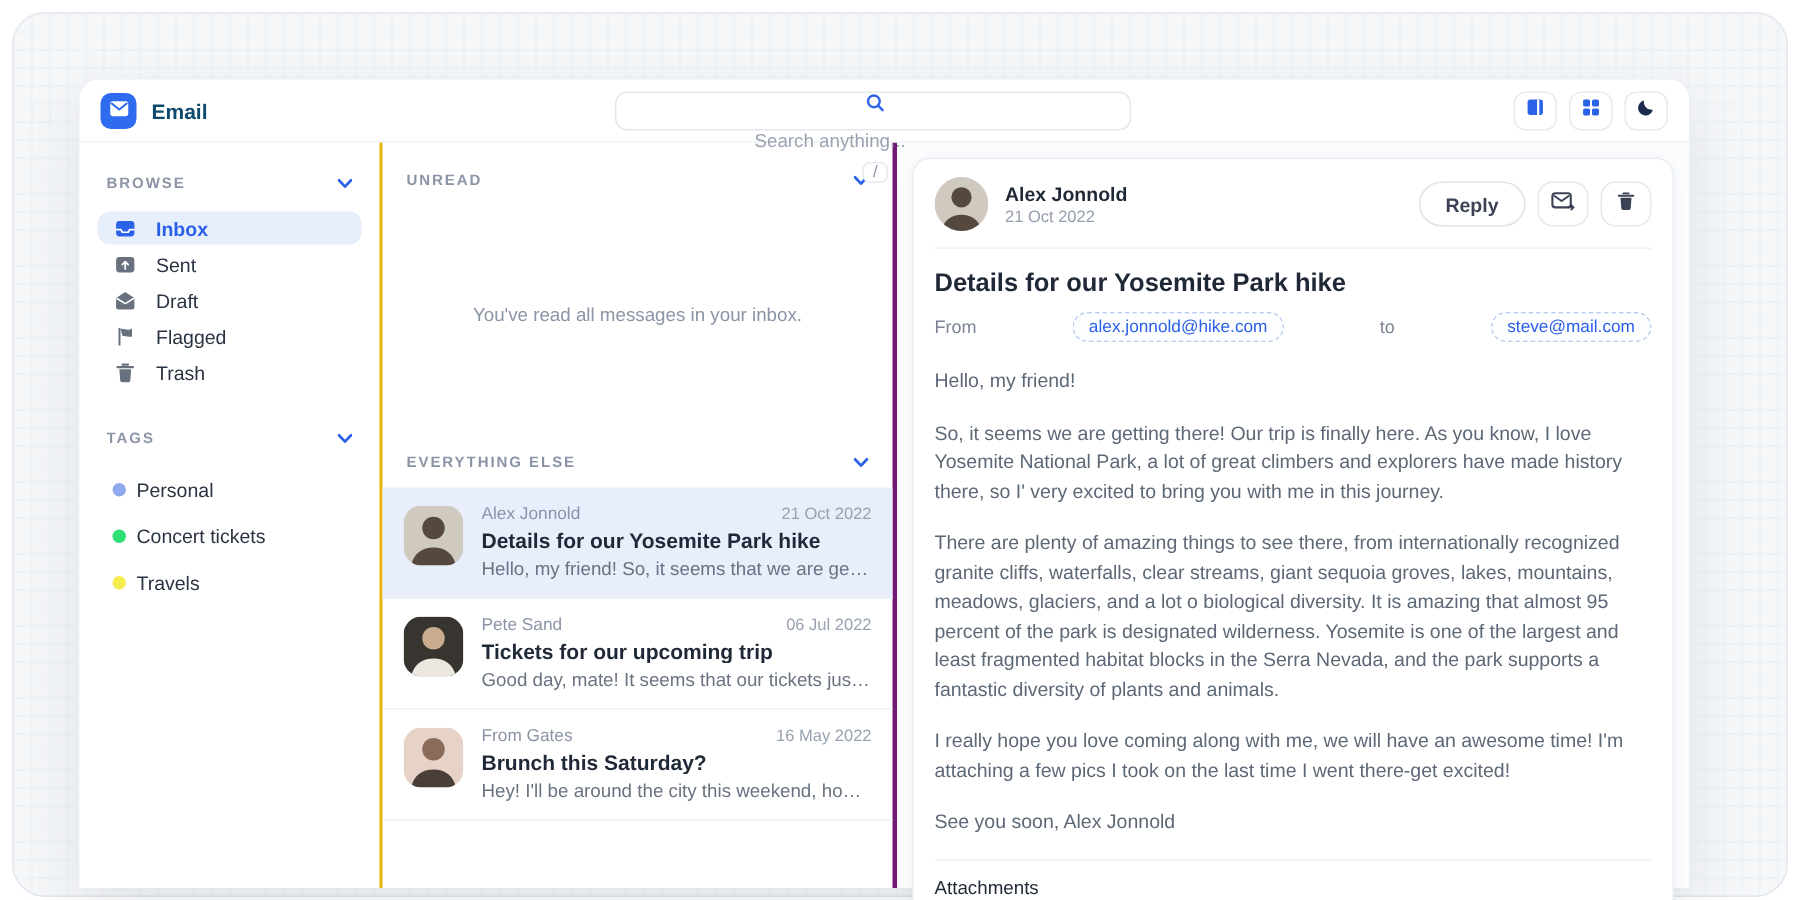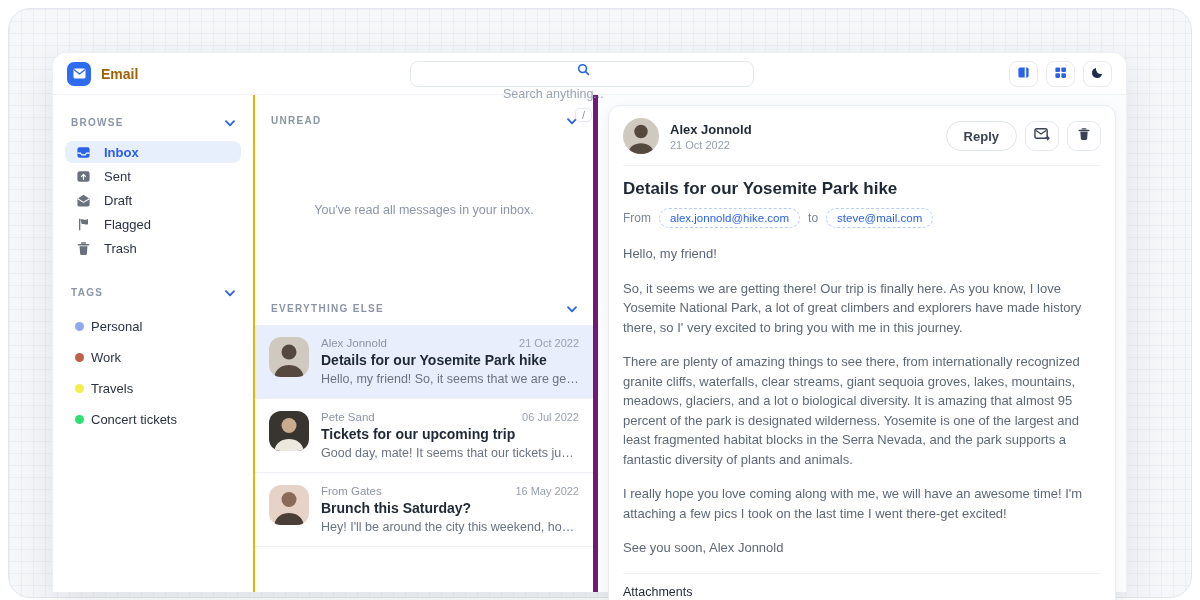--- a/index.html
+++ b/index.html
@@ -14,21 +14,21 @@
     background-size:12px 12px; }
 
   
   .app { position:absolute; left:52px; top:52px; width:1075px; height:540px;
     background:#fff; border:1px solid #eceff3; border-bottom:none; border-radius:14px 14px 0 0;
     box-shadow:0 14px 42px rgba(35,45,65,.10); display:flex; flex-direction:column; }
 
   
   .app-header { height:42px; flex:0 0 42px; border-bottom:1px solid #eef1f5; display:flex; align-items:center; padding:0 14px; position:relative; }
   .logo { width:24px; height:24px; border-radius:7px; background:#2f6bee; display:flex; align-items:center; justify-content:center; }
-  .app-title { margin-left:10px; font-size:14px; font-weight:700; color:#a16207; }
+  .app-title { margin-left:10px; font-size:14px; font-weight:700; color:#0c4a6e; }
   .search { position:absolute; left:357px; top:8px; width:344px; height:26px; border:1px solid #e3e8ef; border-radius:8px;
     background:#fff; display:flex; align-items:center; padding:0 6px 0 9px; gap:7px;flex-direction:column; }
   .search input { flex:1; border:none; outline:none; font-size:12.5px; color:#3a4354; font-family:"Liberation Sans",sans-serif; background:transparent; }
   .search input::placeholder { color:#9aa3b2; }
   .kbd { width:17px; height:18px; border:1px solid #e5e9ef; border-radius:5px; color:#8b93a3; font-size:11px;
     display:flex; align-items:center; justify-content:center; background:#fff; }
   .header-actions { margin-left:auto; display:flex; gap:8px; }
   .icon-btn { width:29px; height:26px; border:1px solid #e7eaf0; border-radius:8px; background:#fff;
     display:flex; align-items:center; justify-content:center; cursor:pointer; }
 
@@ -40,21 +40,21 @@
   .section-title { font-size:10px; font-weight:700; letter-spacing:1.3px; color:#8b94a6; }
   .nav-item { height:22px; border-radius:8px; display:flex; align-items:center; gap:13px; padding:0 10px;
     font-size:13px; color:#2a3342; cursor:pointer; margin-bottom:2px; }
   .nav-item .ic { width:16px; display:flex; justify-content:center; }
   .nav-item.active { background:#e7eefc; color:#2a5fe8; font-weight:600; }
   .tags { margin-top:20px; }
   .tag-item { height:31px; display:flex; align-items:center; gap:7px; padding:0 10px; font-size:13px; color:#2a3342; cursor:pointer;text-align:center; }
   .dot { width:9px; height:9px; border-radius:50%; flex:0 0 9px; }
 
   
-  .mail-list { width:343px; flex:0 0 343px; border-right:5px solid #701a75; display:flex; flex-direction:column; }
+  .mail-list { width:343px; flex:0 0 343px; border-right:3px solid #701a75; display:flex; flex-direction:column; }
   .list-head { display:flex; align-items:center; justify-content:space-between; padding:16px 16px 8px 16px; }
   .empty-area { height:146px; display:flex; align-items:center; justify-content:center; color:#8b94a6; font-size:12.5px; }
   .mail-item { display:flex; gap:12px; padding:12px 14px; border-bottom:1px solid #edf0f4; cursor:pointer; }
   .mail-item.selected { background:#e8eefb; }
   .avatar40 { width:40px; height:40px; border-radius:12px; overflow:hidden; flex:0 0 40px; }
   .mail-item .mcontent { flex:1; min-width:0; }
   .mrow1 { display:flex; justify-content:space-between; align-items:baseline; }
   .msender { font-size:11.5px; color:#8b94a6; }
   .mdate { font-size:11px; color:#98a1b0; }
   .msubject { font-size:14px; font-weight:700; color:#1f2836; margin:3px 0 4px 0; white-space:nowrap; overflow:hidden; text-overflow:ellipsis; }
@@ -67,21 +67,21 @@
   .avatar36 { width:36px; height:36px; border-radius:50%; overflow:hidden; flex:0 0 36px; }
   .dname { font-size:13px; font-weight:700; color:#1f2836; }
   .ddate { font-size:11px; color:#959eae; margin-top:2px; }
   .dactions { margin-left:auto; display:flex; gap:8px; align-items:center; }
   .reply-btn { height:30px; padding:0 17px; border:1px solid #dfe3ea; border-radius:16px; background:#fff;
     font-size:13px; font-weight:600; color:#3a4354; cursor:pointer; font-family:"Liberation Sans",sans-serif; }
   .sq-btn { width:34px; height:30px; border:1px solid #e3e7ee; border-radius:10px; background:#fff;
     display:flex; align-items:center; justify-content:center; cursor:pointer; }
   .hr { border:none; border-top:1px solid #eef1f5; margin:11px 0; }
   .dsubject { font-size:17px; font-weight:700; color:#1f2836; margin:13px 0 9px 0; }
-  .dmeta { display:flex; align-items:center; gap:8px; font-size:12px; color:#7b8494; }
+  .dmeta { display:flex; align-items:center; gap:8px; font-size:12px; color:#7b8494;justify-content:space-between; }
   .chip { font-size:11.5px; color:#2a5fe8; border:1px dashed #b9cdf3; border-radius:999px; padding:3px 10px; background:#fdfeff; cursor:pointer; }
   .dbody { margin-top:16px; }
   .dbody p { font-size:13px; color:#5d6877; line-height:1.5; margin-bottom:15px; }
   .attach-title { font-size:12.5px; font-weight:400; color:#1f2836; }
 </style>
 </head>
 <body>
 
 <div class="frame"></div>
 
@@ -204,30 +204,26 @@
             <svg width="10" height="7" viewBox="0 0 10 7">
                 <path d="M1 1.2L5 5.4 9 1.2" stroke="#2a62e8" stroke-width="1.8" fill="none" stroke-linecap="round" stroke-linejoin="round"></path>
               </svg>
           </span>
         </div>
         <div class="tag-item">
           <span class="dot" style="background-color: rgb(143, 169, 238);"></span>
           <span>Personal</span>
         </div>
         <div class="tag-item">
-          <span class="dot" style="background-color: rgb(192, 96, 74);"></span>
-          <span>Work</span>
+          <span class="dot" style="background-color: rgb(47, 224, 119);"></span>
+          <span>Concert tickets</span>
         </div>
         <div class="tag-item">
           <span class="dot" style="background-color: rgb(245, 236, 78);"></span>
           <span>Travels</span>
-        </div>
-        <div class="tag-item">
-          <span class="dot" style="background-color: rgb(47, 224, 119);"></span>
-          <span>Concert tickets</span>
         </div>
       </div>
     </div>
 
     <div class="mail-list">
       <div class="list-head">
         <span class="section-title">UNREAD</span>
         <span>
           <svg width="10" height="7" viewBox="0 0 10 7">
               <path d="M1 1.2L5 5.4 9 1.2" stroke="#2a62e8" stroke-width="1.8" fill="none" stroke-linecap="round" stroke-linejoin="round"></path>

